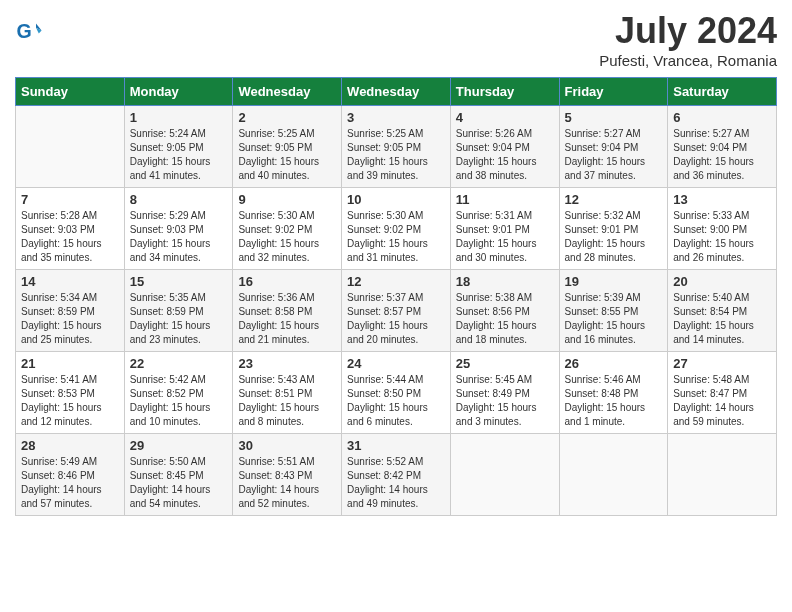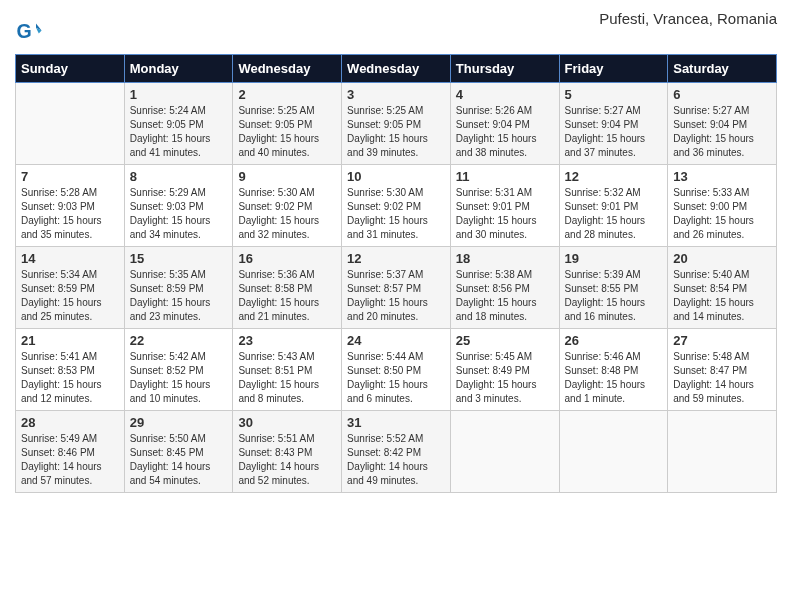--- a/index.html
+++ b/index.html
@@ -46,21 +46,21 @@
     .location {
       font-size: 15px;
       color: #333;
     }
     table {
       width: 100%;
       border-collapse: collapse;
       font-size: 11px;
     }
     thead tr th {
-      background-color: #0f172a;
+      background-color: #15803d;
       color: #fff;
       text-align: left;
       padding: 6px 5px;
       font-size: 13px;
       font-weight: bold;
       border: 1px solid #5588cc;
     }
     tbody tr td {
       border: 1px solid #ccc;
       vertical-align: top;
@@ -95,20 +95,21 @@
 
 <div class="header">
   <div class="logo">
     <svg class="logo-icon" viewBox="0 0 40 40">
       <text x="2" y="28" font-size="28" font-weight="bold" fill="#1a6faf">G</text>
       <polygon points="30,8 38,18 30,14" fill="#1a6faf"></polygon>
       <polygon points="30,14 38,18 34,22" fill="#3399cc"></polygon>
     </svg>
   </div>
   <div class="title-block">
+    <div class="month-year">July 2024</div>
     <div class="location">Pufesti, Vrancea, Romania</div>
   </div>
 </div>
 
 <table>
   <thead>
     <tr>
       <th>Sunday</th>
       <th>Monday</th>
       <th>Wednesday</th>

